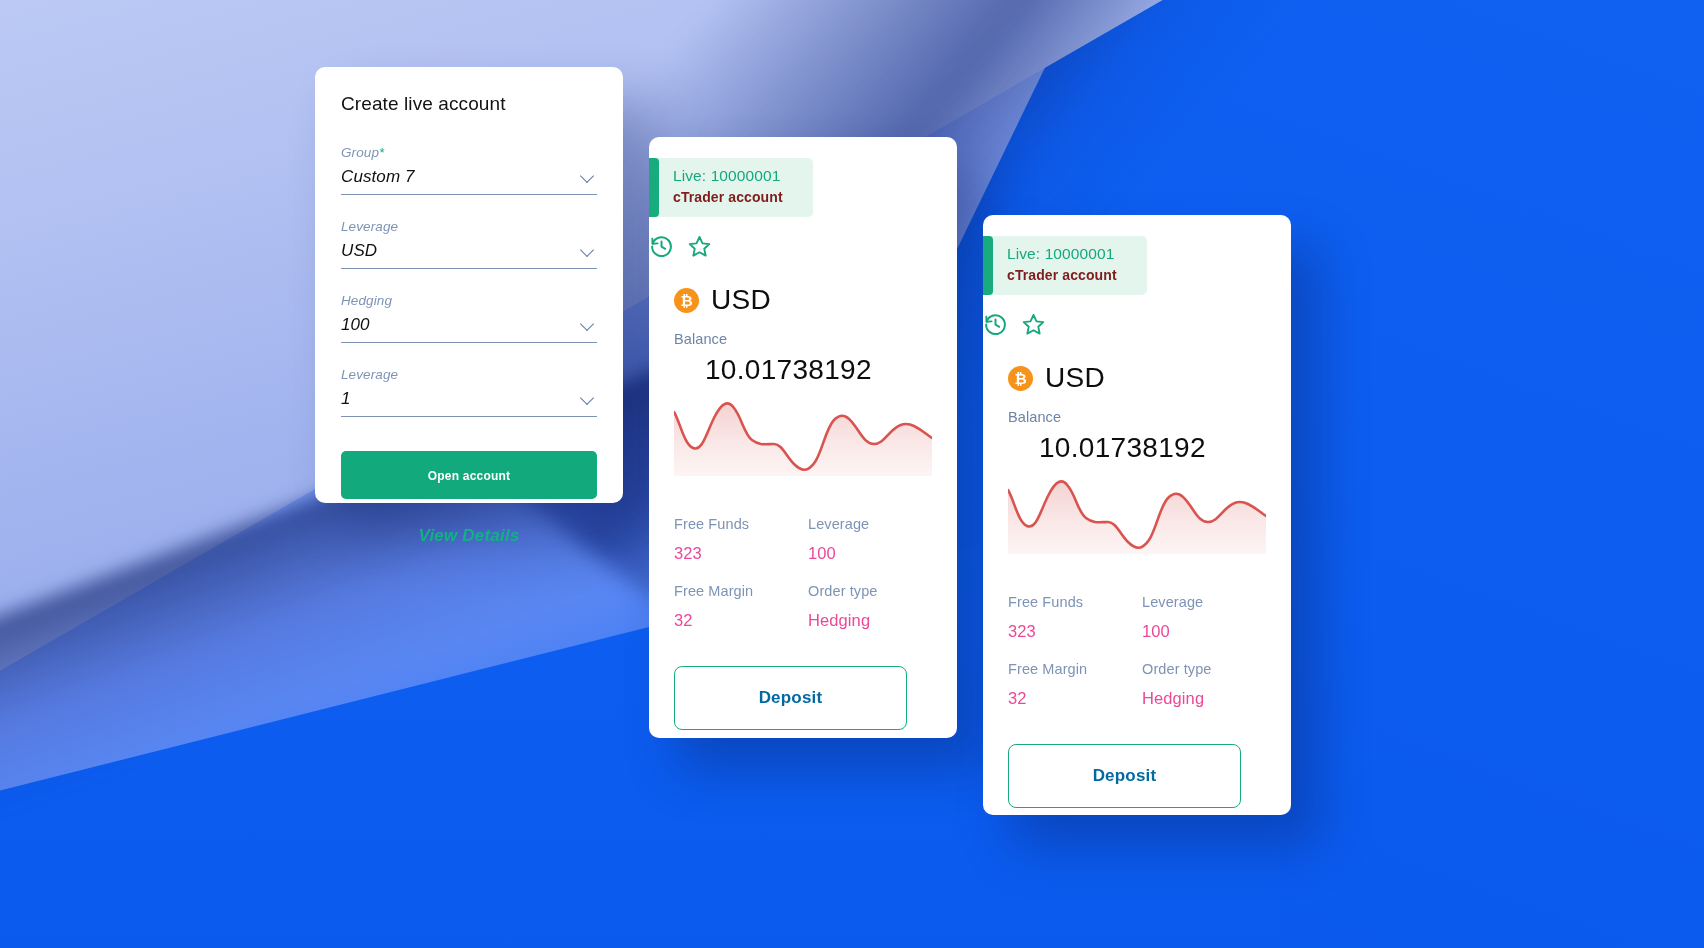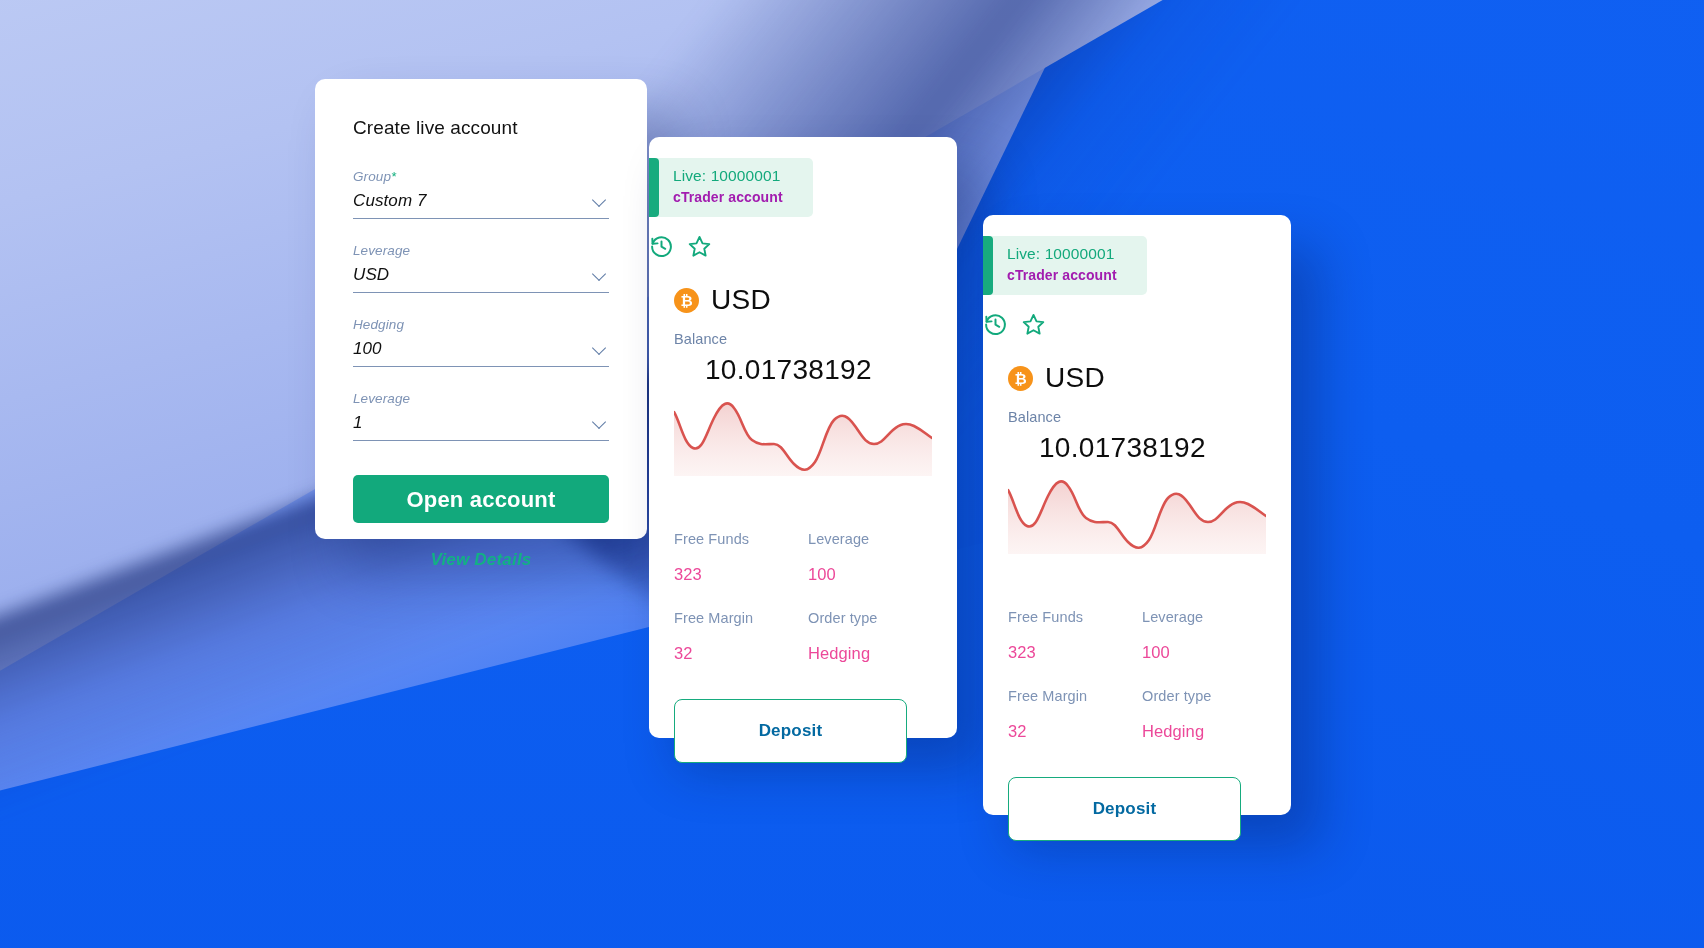--- a/index.html
+++ b/index.html
@@ -87,25 +87,25 @@
   
   .card {
     position: absolute;
     background: #ffffff;
     border-radius: 10px;
   }
 
   
   #form-card {
     left: 315px;
-    top: 79px;
+    top: 67px;
     width: 308px;
     height: 436px;
     box-shadow: 30px 34px 54px rgba(6,24,88,0.30);
-    padding: 12px;
+    padding: 0;
   }
   .form-inner { padding: 26px 26px 0 26px; }
 
   .form-title {
     font-size: 19px;
     color: #121212;
     letter-spacing: 0.1px;
     margin-bottom: 30px;
   }
 
@@ -148,21 +148,21 @@
 
   .btn-primary {
     margin-top: 34px;
     display: block;
     width: 100%;
     height: 48px;
     line-height: 48px;
     text-align: center;
     background: #12a97c;
     color: #ffffff;
-    font-size: 22px;
+    font-size: 12px;
     font-weight: bold;
     border: none;
     border-radius: 5px;
     letter-spacing: 0.2px;
     cursor: pointer;
     font-family: "Liberation Sans", sans-serif;
   }
   .btn-link {
     margin-top: 26px;
     display: block;
@@ -218,21 +218,21 @@
   }
   .acct-badge-text { padding: 9px 30px 9px 14px; }
   .acct-live {
     font-size: 15.5px;
     color: #13a97c;
     letter-spacing: 0.1px;
     margin-bottom: 4px;
   }
   .acct-type {
     font-size: 14px;
-    color: #a21caf;
+    color: #7f1d1d;
     font-weight: bold;
     letter-spacing: 0.1px;
   }
   .acct-icons {
     display: flex;
     align-items: center;
     gap: 13px;
     padding-top: 17px;
   }
   .icon-btn {
@@ -285,22 +285,22 @@
   .spark {
     margin-top: 8px;
     width: 258px;
     height: 82px;
     display: block;
   }
 
   .stats {
     display: grid;
     grid-template-columns: 134px 1fr;
-    row-gap: 12px;
-    margin-top: 55px;
+    row-gap: 6px;
+    margin-top: 40px;
   }
   .stat-label {
     font-size: 14.5px;
     color: #7e93b5;
     letter-spacing: 0.1px;
     padding-bottom: 6px;
   }
   .stat-value {
     font-size: 16.5px;
     color: #ec4899;

